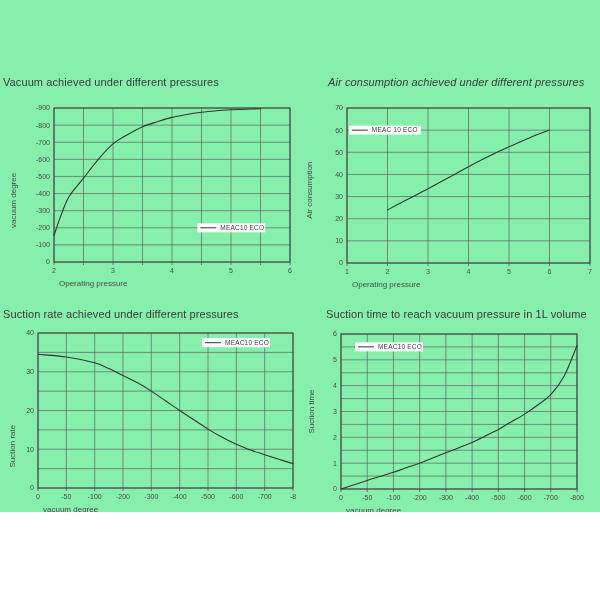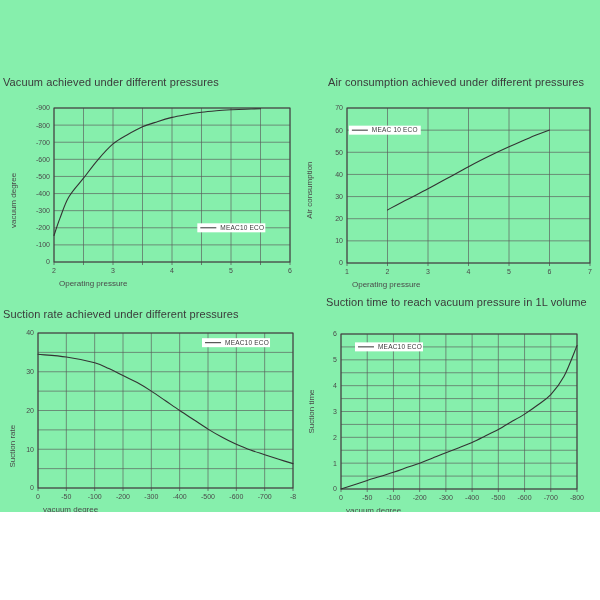--- a/index.html
+++ b/index.html
@@ -1,23 +1,23 @@
 <!DOCTYPE html>
 <html><head>
 <meta charset="utf-8">
 <style>
   html,body{margin:0;padding:0;background:#ffffff;}
   .page{position:relative;width:600px;height:512px;background:#86efac;overflow:hidden;
         font-family:"Liberation Sans",sans-serif;padding-left:48px;}
   .chart-title{position:absolute;font-size:11px;color:#3a3a3a;white-space:nowrap;
                font-weight:normal;margin:0;letter-spacing:.1px;}
   .t0{left:3px;top:76px;}
-  .t1{left:328px;top:76px;}
+  .t1{left:328px;top:76px;font-style:italic;}
   .t2{left:3px;top:308px;text-align:center;}
-  .t3{left:326px;top:296px;}
+  .t3{left:326px;top:308px;}
   svg.plot{position:absolute;overflow:visible;}
   .svg0{left:0;top:88px;}
   .svg1{left:300px;top:88px;}
   .svg2{left:0;top:318px;}
   .svg3{left:300px;top:318px;}
   svg text{font-family:"Liberation Sans",sans-serif;}
 </style>
 </head>
 <body>
 

